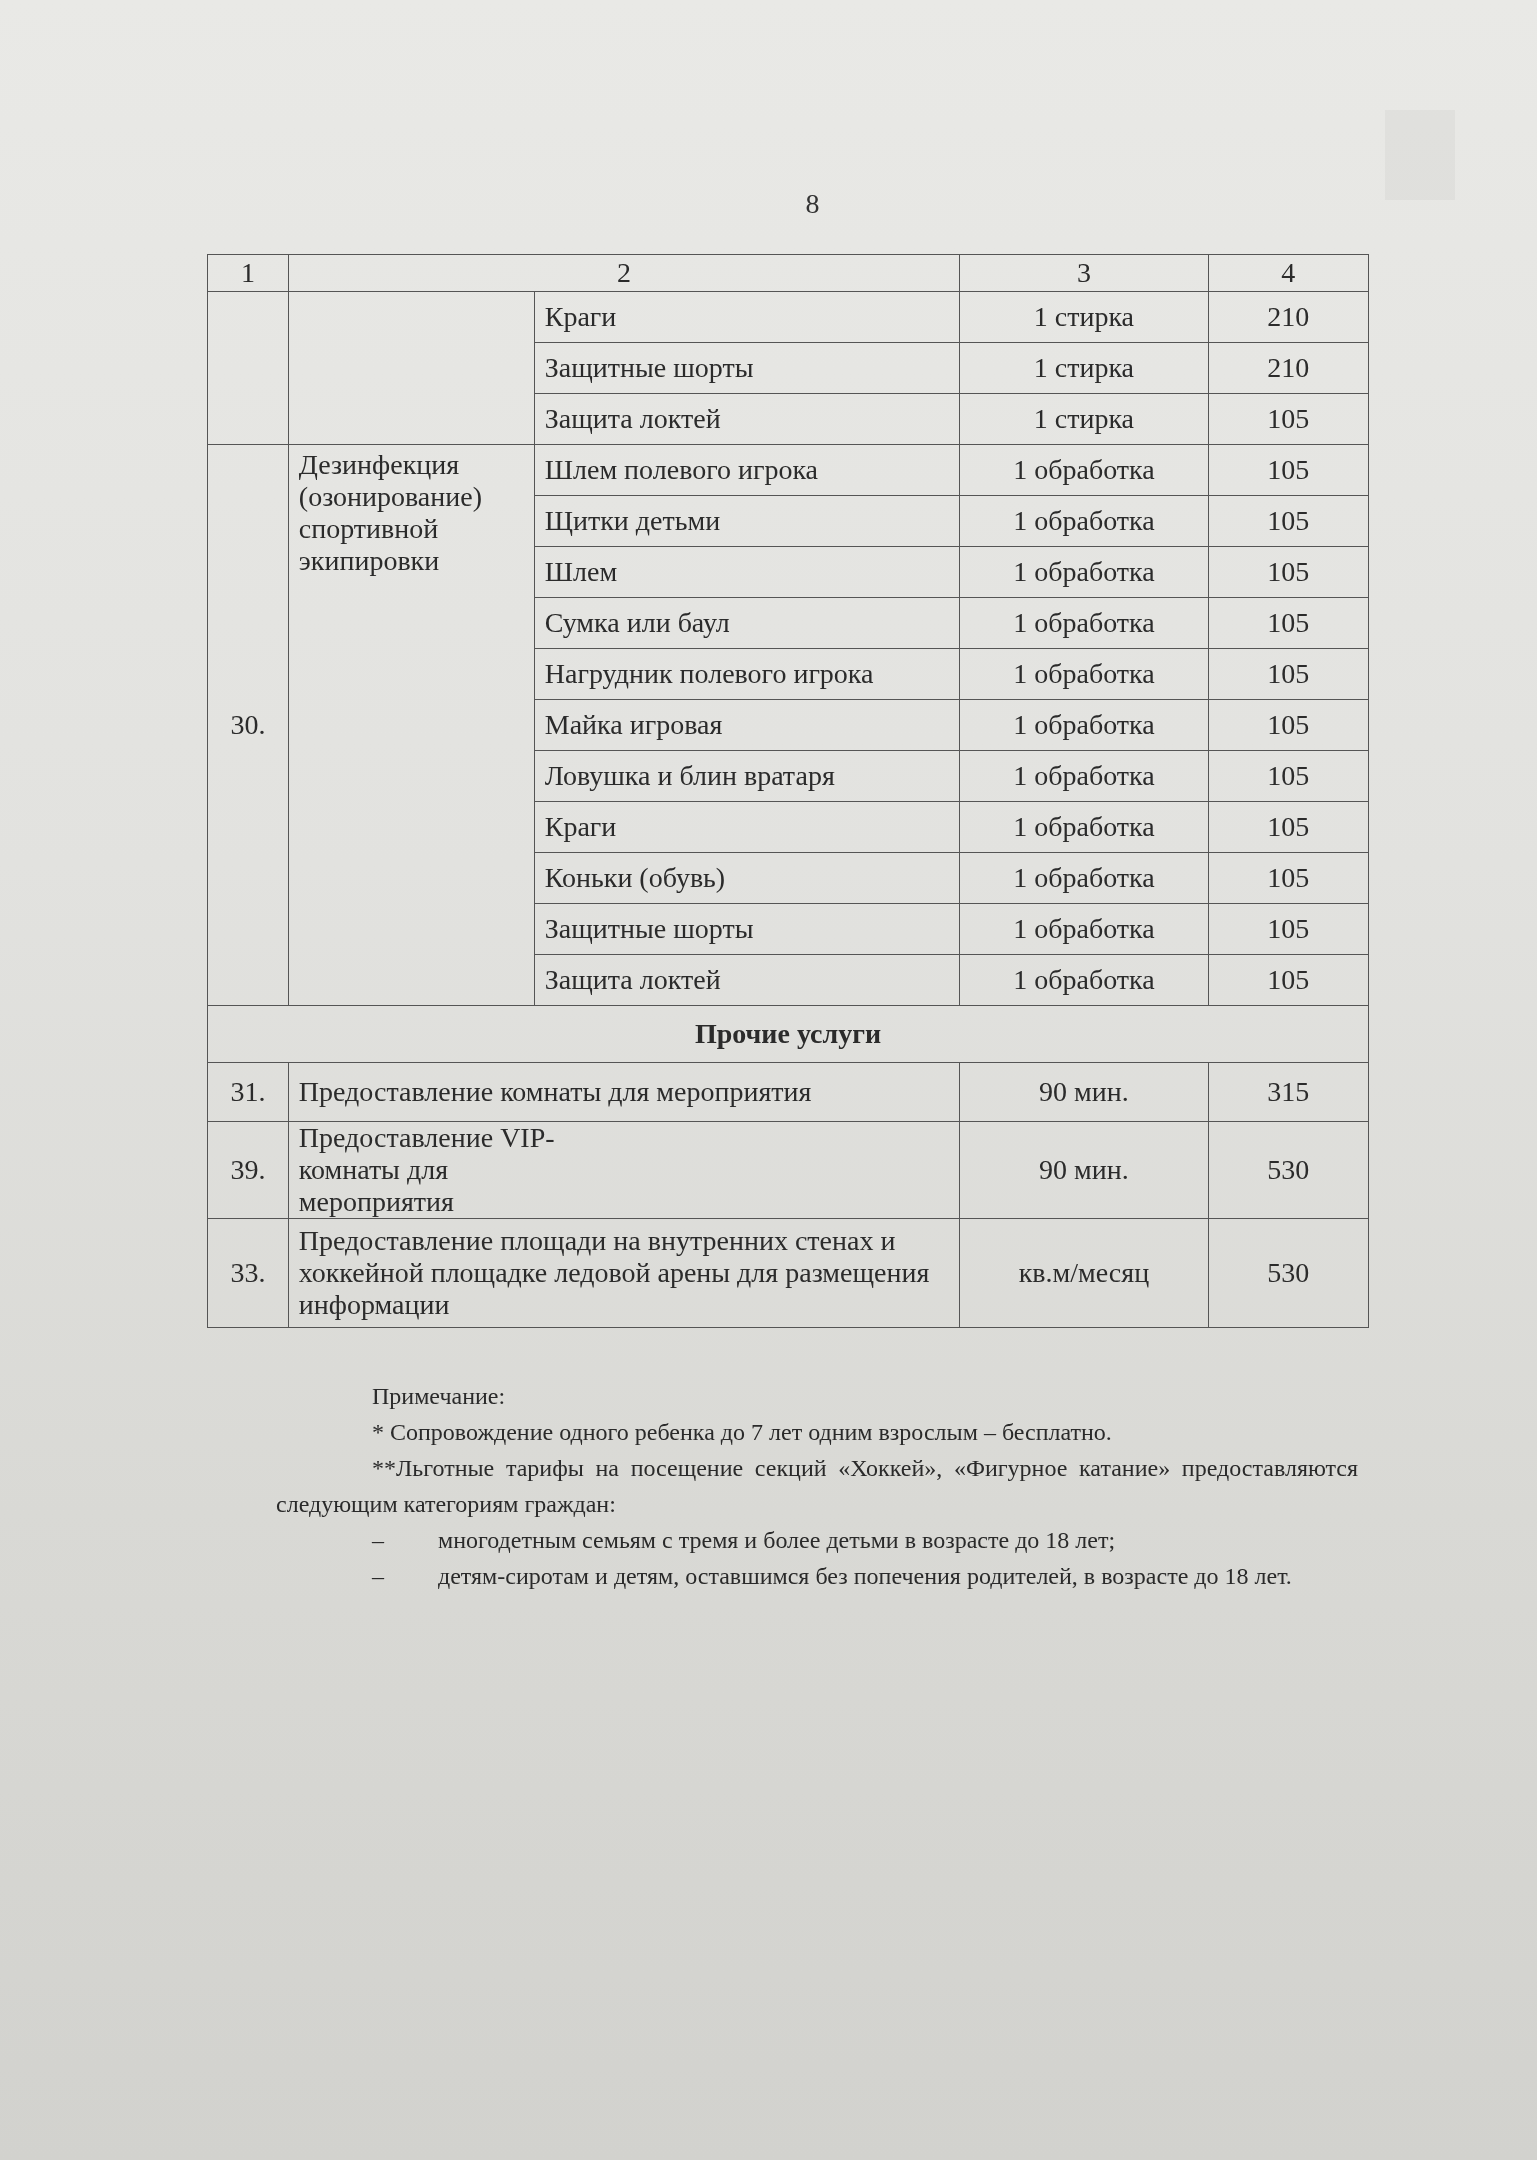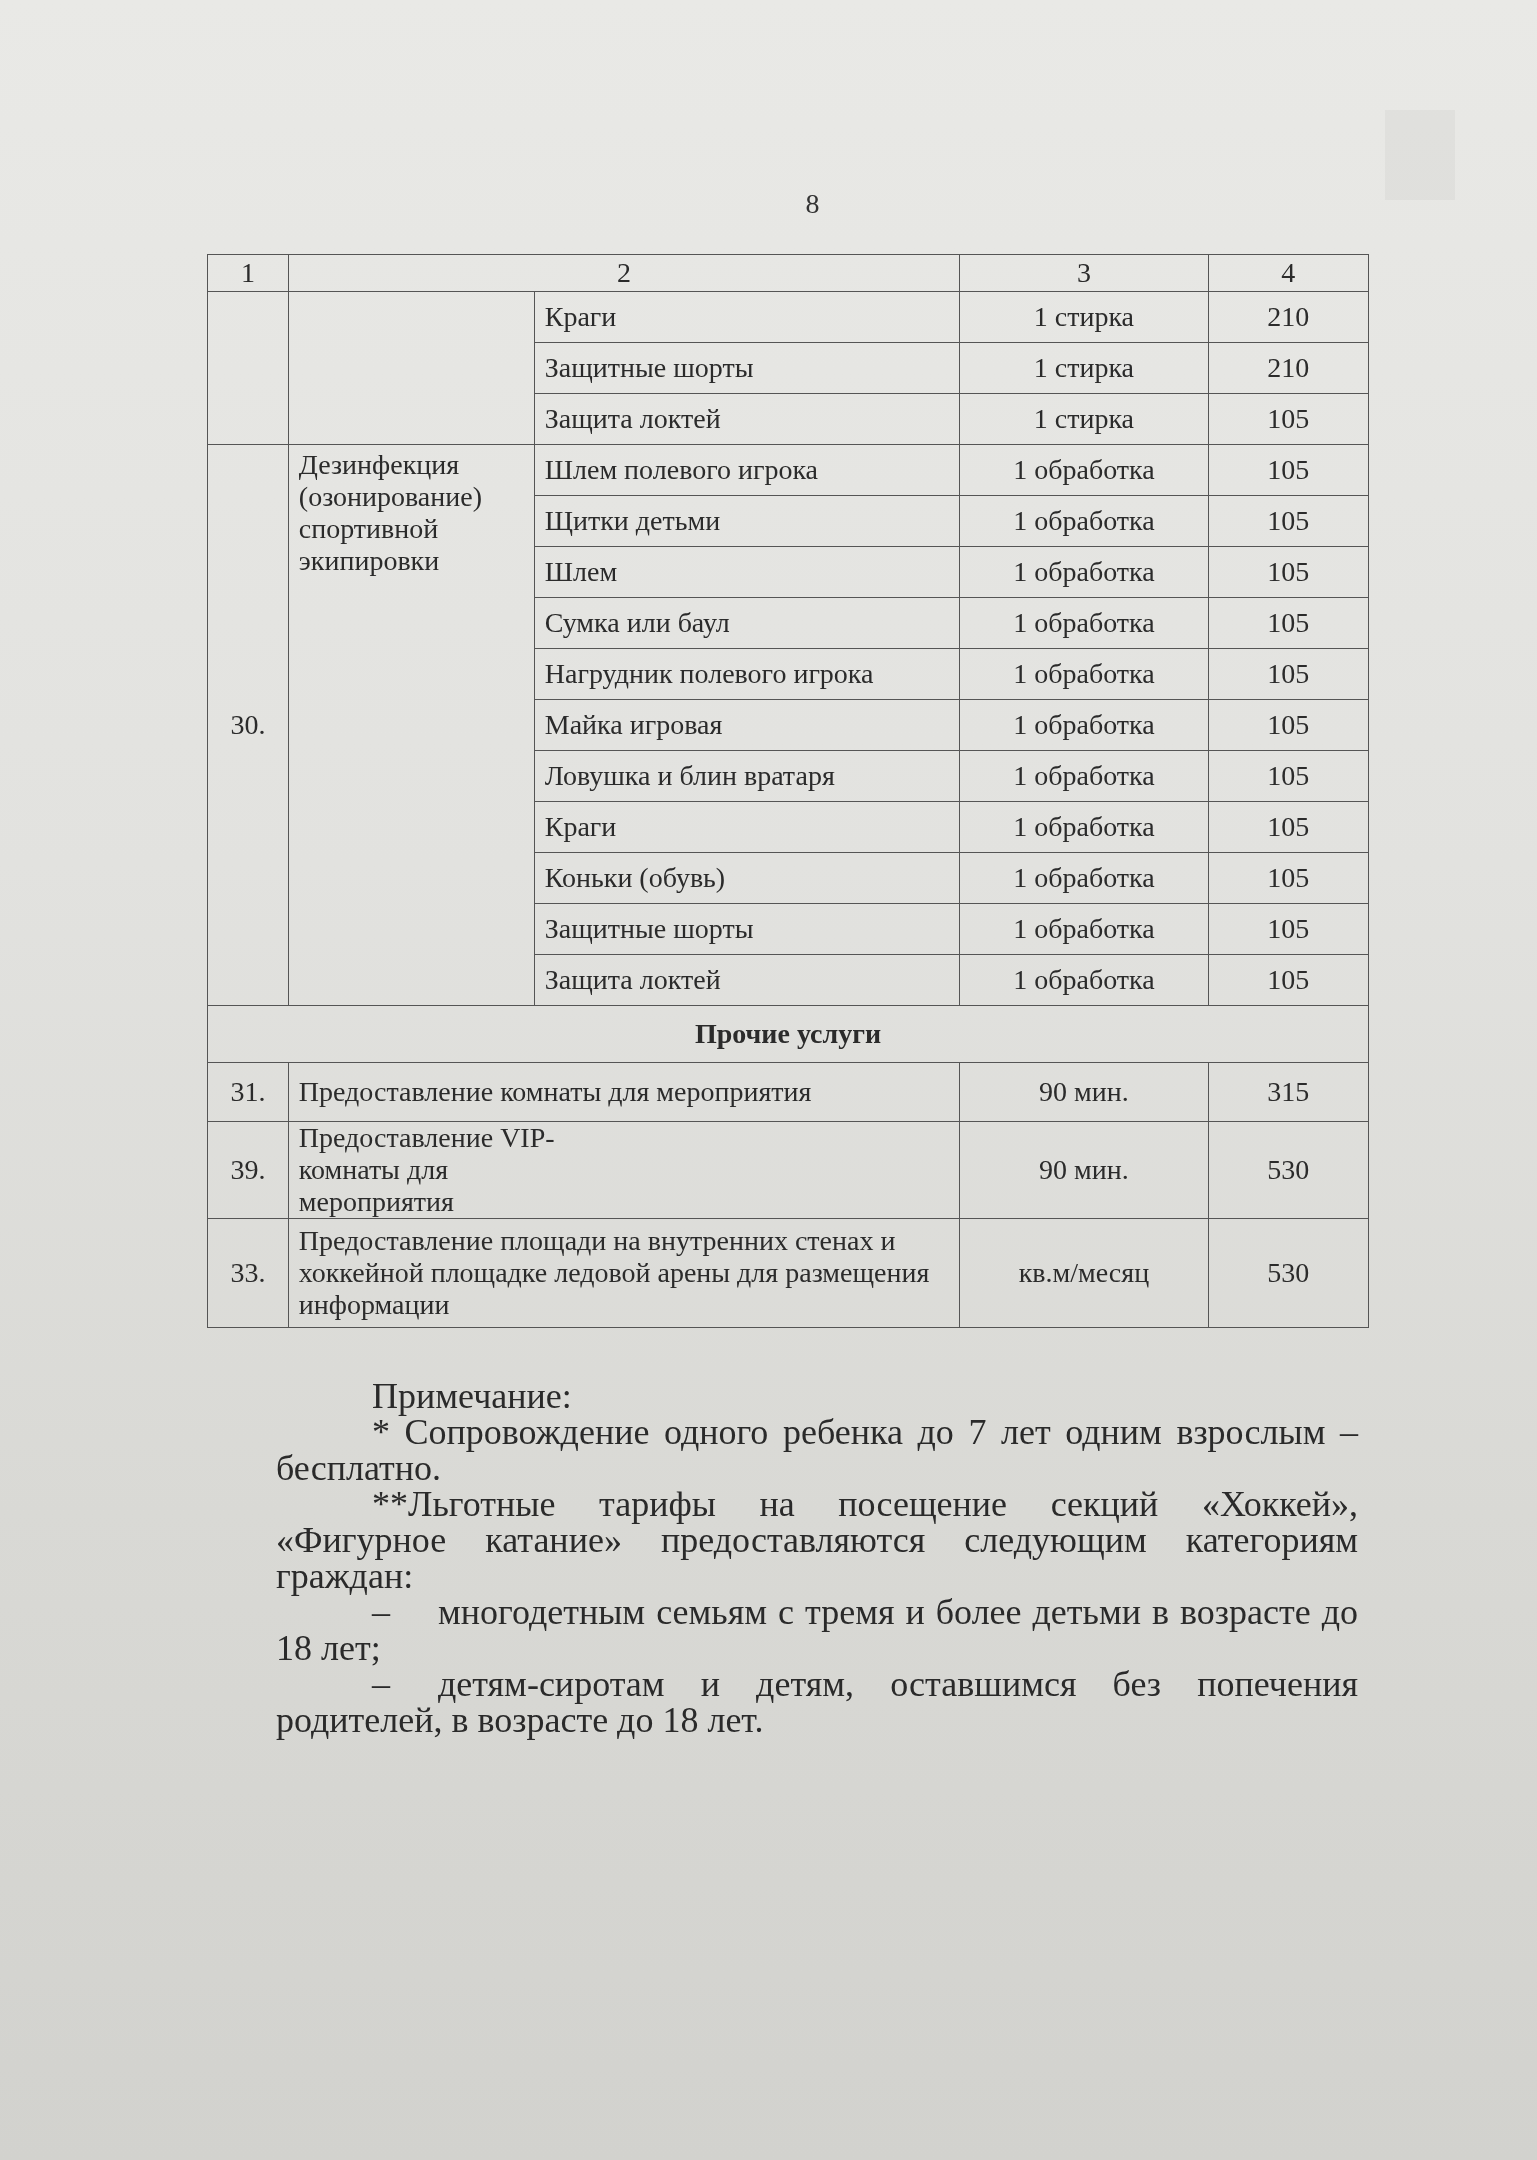--- a/index.html
+++ b/index.html
@@ -36,21 +36,21 @@
   .c-price { width: 140px; text-align: center; }
   tr.hdr td { height: 36px; text-align: center; }
   tr.item td { height: 50px; }
   tr.section td { height: 56px; text-align: center; font-weight: bold; }
   tr.r31 td { height: 58px; }
   tr.r32 td { height: 73px; }
   tr.r33 td { height: 108px; }
   td.svc { line-height: 36px; margin-top: 24px; }
   .notes {
     position: absolute; left: 276px; top: 1378px; width: 1082px;
-    font-size: 36px; line-height: 36px; color: #2a2a2a;
+    font-size: 24px; line-height: 36px; color: #2a2a2a;
   }
   .notes p { margin: 0; text-align: justify; }
   .indent { text-indent: 96px; }
   .bullet { text-indent: 96px; }
   .bullet .dash { display: inline-block; width: 66px; text-indent: 0; }
   .grant { margin-top: 36px !important; }
 </style>
 </head>
 <body>
 

